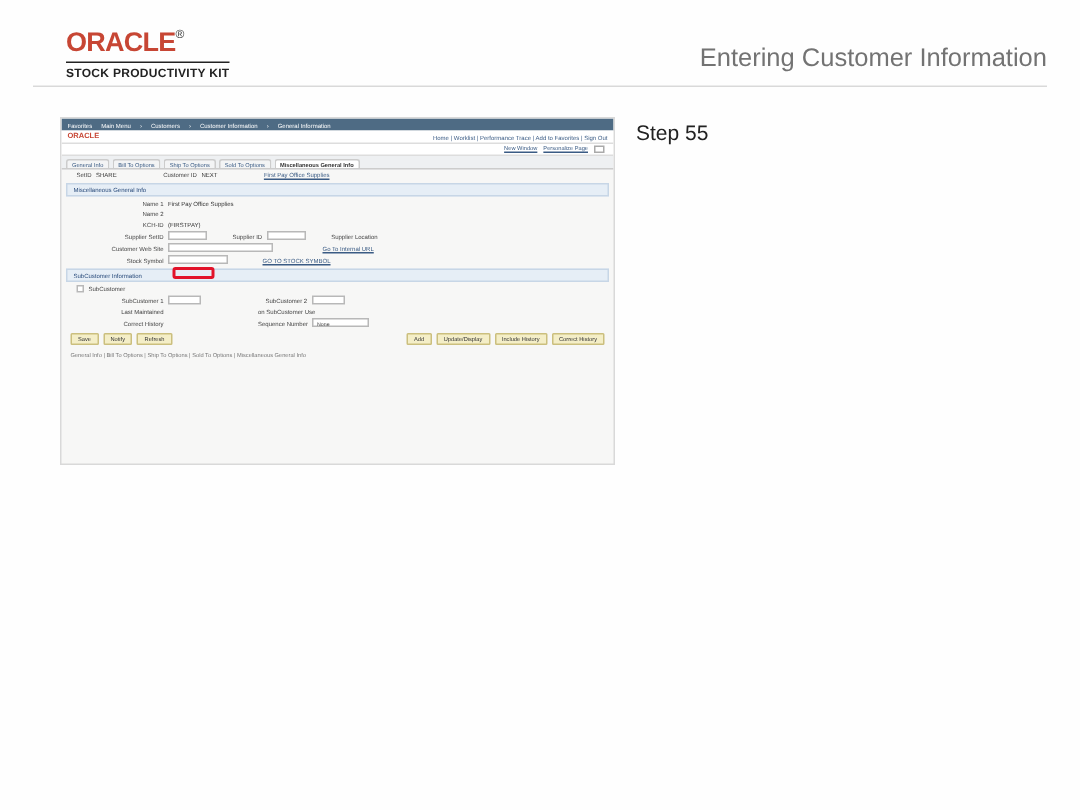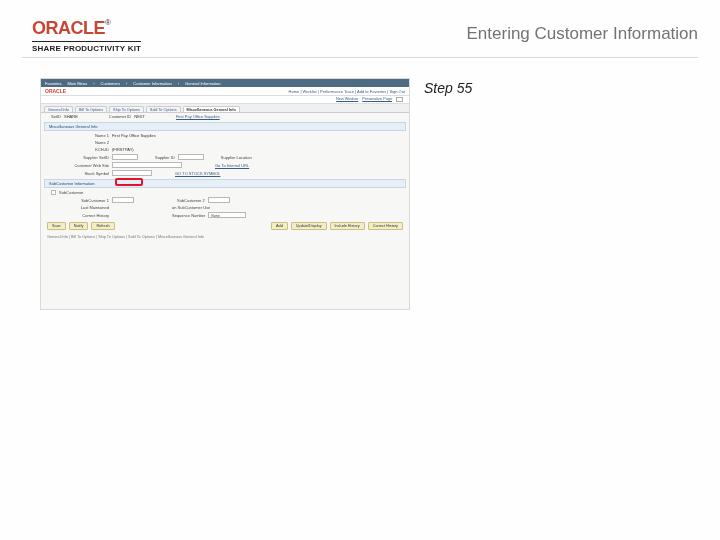--- a/index.html
+++ b/index.html
@@ -6,22 +6,22 @@
   body {
     width: 720px;
     height: 540px;
     font-family: Arial, Helvetica, sans-serif;
     background: #fefefe;
     position: relative;
   }
   .header {
     display: flex;
     justify-content: space-between;
-    align-items: flex-start;
-    padding: 18px 22px 4px 32px;
+    align-items: center;
+    padding: 18px 22px 4px 44px;
   }
   .logo-block { display: flex; flex-direction: column; }
   .oracle-logo {
     font-family: Arial, sans-serif;
     font-weight: bold;
     font-size: 18px;
     letter-spacing: -0.5px;
     color: #c74634;
   }
   .oracle-tm { font-size: 8px; vertical-align: top; color:#333; }
@@ -142,21 +142,21 @@
     position:absolute;
     border:2px solid #e2132a;
     border-radius:2px;
   }
   .instructions {
     flex: 1;
     font-size: 14px;
     color: #222;
     padding-top: 2px;
   }
-  .step-label { margin-bottom: 26px; font-style: italic; }
+  .step-label { margin-bottom: 26px; }
   .bold { font-weight: bold; }
   .ss-link { color:#3a5b84; text-decoration:underline; }
   .ss-userline {
     display:flex;
     justify-content:flex-end;
     gap:4px;
     font-size:3.8px;
     color:#555;
     padding:1px 6px;
     background:#fff;
@@ -165,21 +165,21 @@
   .ss-footnote { font-size:3.8px; color:#777; padding:2px 6px; }
 </style>
 </head>
 <body>
 
 <div class="header">
   <div class="logo-block">
     <div>
       <span class="oracle-logo">ORACLE</span><span class="oracle-tm">®</span>
     </div>
-    <div class="upk-line">SHARE PRODUCTIVITY KIT</div>
+    <div class="upk-line">STOCK PRODUCTIVITY KIT</div>
   </div>
   <div class="page-title">Entering Customer Information</div>
 </div>
 
 <hr class="divider">
 
 <div class="content">
 
   <div class="screenshot">
     <div class="ss-topbar">

